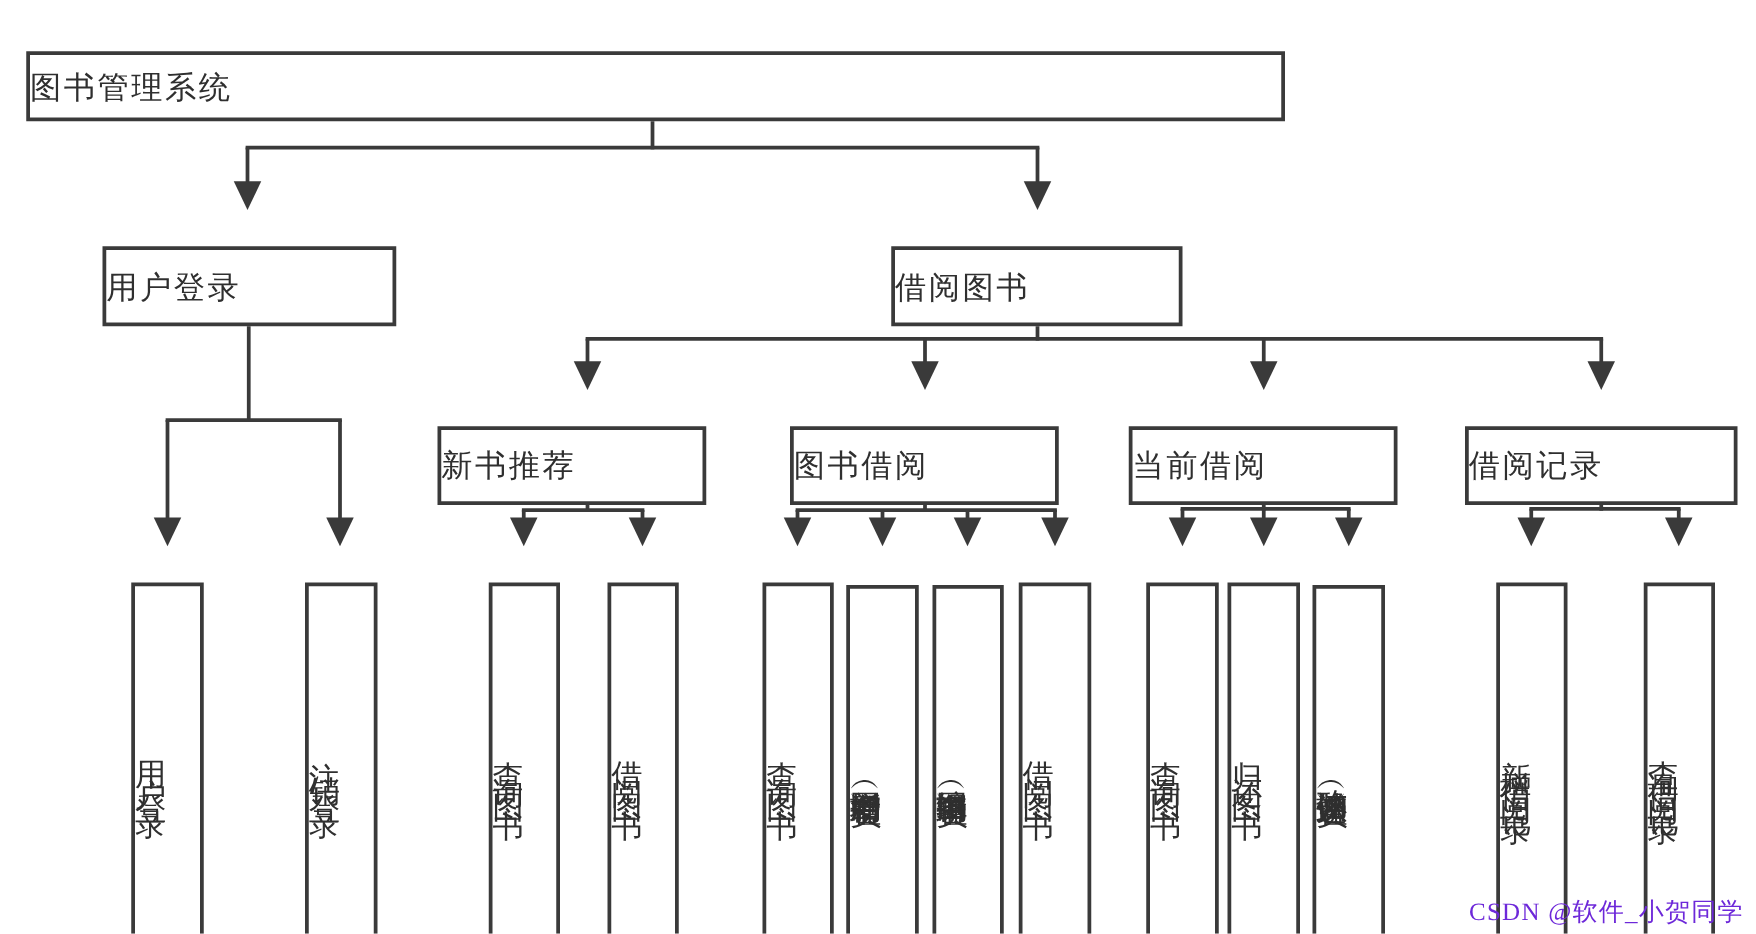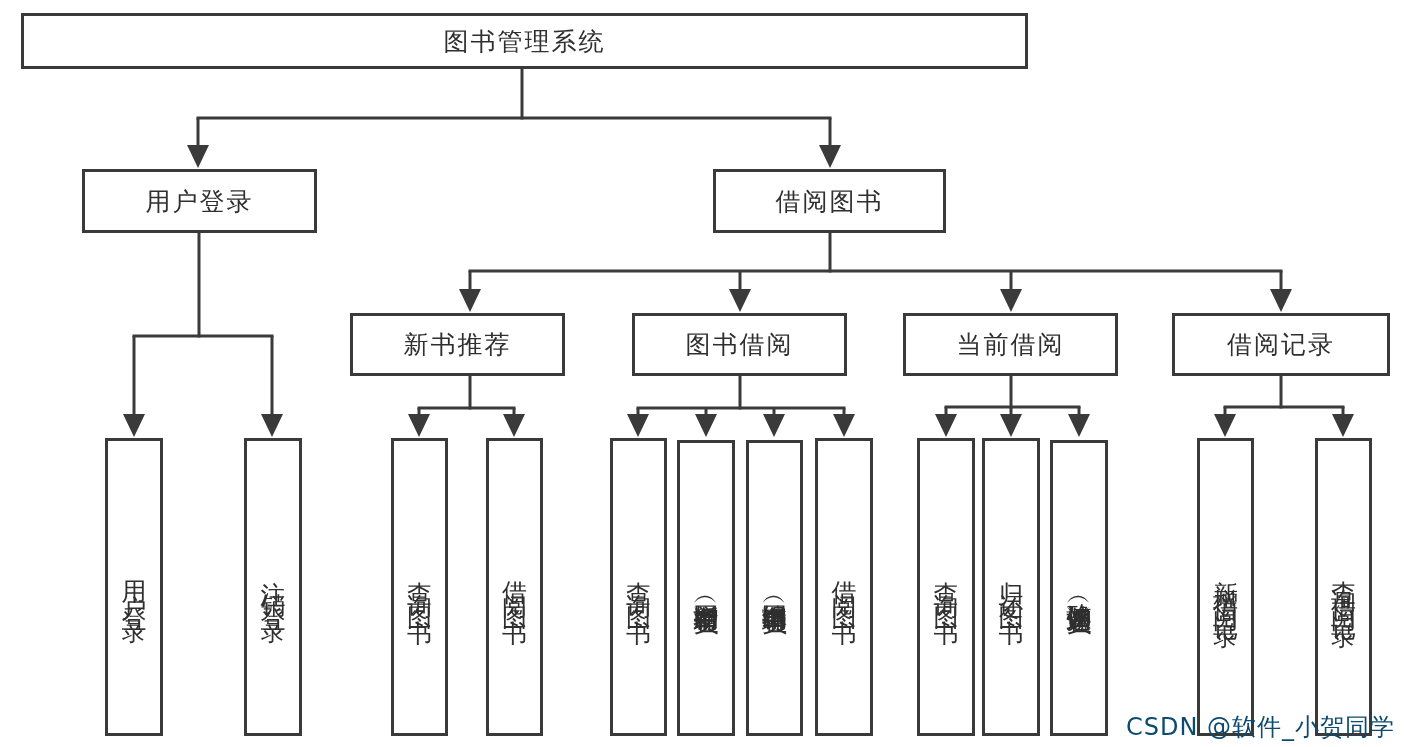--- a/index.html
+++ b/index.html
@@ -29,47 +29,49 @@
   .connectors polygon {
     fill: #3a3a3a;
   }
   .box {
     position: absolute;
     box-sizing: border-box;
     background: #ffffff;
     border: 3px solid #3a3a3a;
     display: flex;
     align-items: center;
-    justify-content: center;
+    justify-content: flex-start;
     color: #2f2f2f;
+    margin-top: 28px;
   }
   .box.h span {
     font-size: 25px;
     letter-spacing: 2px;
     white-space: nowrap;
   }
   .box.v span {
     writing-mode: vertical-rl;
     text-orientation: mixed;
     font-size: 25px;
     line-height: 1;
     white-space: nowrap;
   }
   .ls-wide  { letter-spacing: 13px; }
   .ls-mid   { letter-spacing: 9px;  }
   .ls-tight { letter-spacing: 1px;  }
   .watermark {
     position: absolute;
     right: 10px;
     bottom: 4px;
-    font-size: 24px;
-    color: #0c4a6e;
+    font-size: 20px;
+    color: #6d28d9;
     letter-spacing: 1px;
     white-space: nowrap;
     z-index: 5;
+    font-family: Liberation Serif, serif;
   }
 </style>
 </head>
 <body>
 
 <div class="stage">
 
   <svg class="connectors" viewBox="0 0 1405 747" xmlns="http://www.w3.org/2000/svg">
 
     <line x1="522" y1="69" x2="522" y2="119.5"></line>

